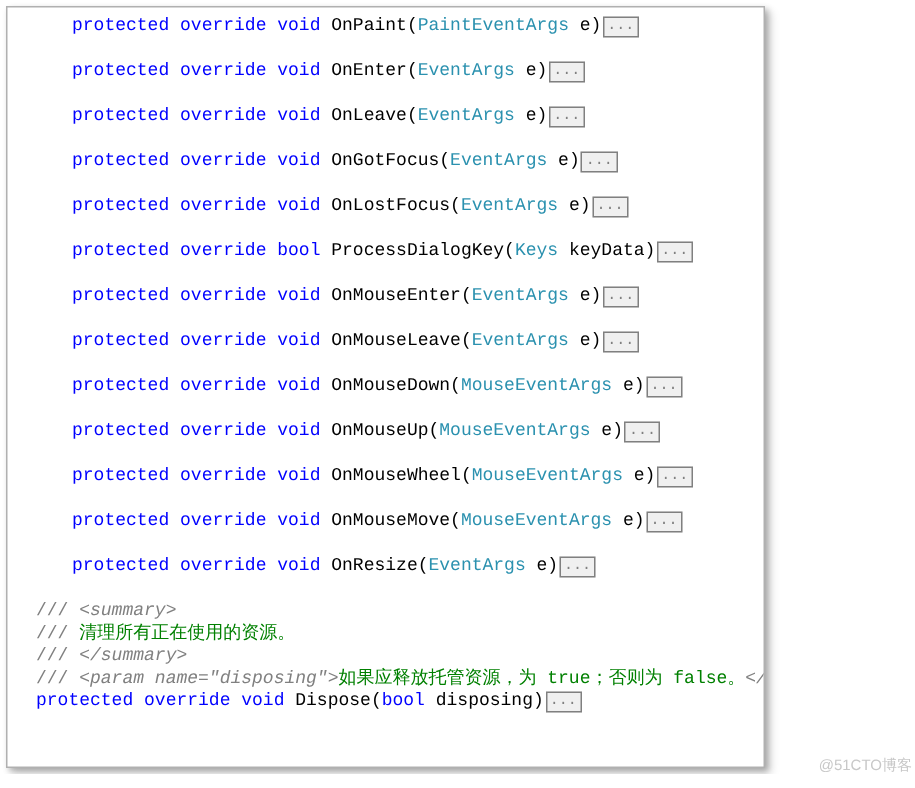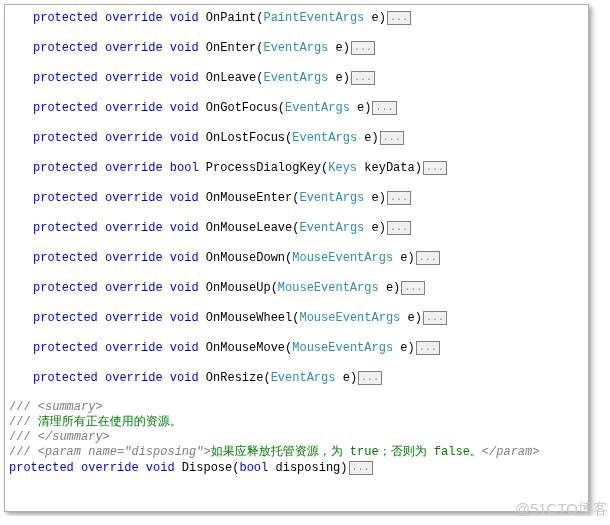--- a/index.html
+++ b/index.html
@@ -7,24 +7,24 @@
     padding: 0;
     background: #fff;
     font-family: "Courier New", Consolas, monospace;
     font-size: 12px;
     line-height: 1.0;
     position: relative;
   }
   .code-frame {
     border: 1px solid #b0b0b0;
     box-shadow: 2px 2px 4px rgba(0,0,0,0.25), 4px 4px 6px rgba(0,0,0,0.15);
-    width: 585px;
+    width: 506px;
     height: 508px;
     margin: 4px;
-    padding: 6px 4px 2px 4px;
+    padding: 6px 4px 2px 19px;
     box-sizing: border-box;
     overflow: hidden;
     white-space: pre;
     position: relative;
   }
   .line { margin: 0; padding: 0; height: 15px; }
   .spacer { height: 15px; }
   .kw-mod { color: #0000ff; }      
   .method { color: #000000; }
   .type { color: #2b91af; }        
@@ -45,21 +45,21 @@
   .cmt-slash { color: #808080; }
   .cmt-xml { color: #808080; font-style: italic; }
   .cmt-text { color: #008000; text-align: right; }
   .indent { display: inline-block; width: 24px; }
   .watermark {
     position: absolute;
     right: 2px;
     bottom: 0px;
     color: #c8c8c8;
     font-family: "Microsoft YaHei", sans-serif;
-    font-size: 15px;
+    font-size: 10px;
     z-index: 5;
   }
 </style>
 </head>
 <body>
 
 <div class="code-frame" id="frame"><div class="line"><span class="indent"></span><span class="kw-mod">protected</span> <span class="kw-mod">override</span> <span class="kw-mod">void</span> <span class="method">OnPaint</span><span class="paren">(</span><span class="type">PaintEventArgs</span> <span class="param">e</span><span class="paren">)</span><span class="fold">...</span></div><div class="spacer"></div><div class="line"><span class="indent"></span><span class="kw-mod">protected</span> <span class="kw-mod">override</span> <span class="kw-mod">void</span> <span class="method">OnEnter</span><span class="paren">(</span><span class="type">EventArgs</span> <span class="param">e</span><span class="paren">)</span><span class="fold">...</span></div><div class="spacer"></div><div class="line"><span class="indent"></span><span class="kw-mod">protected</span> <span class="kw-mod">override</span> <span class="kw-mod">void</span> <span class="method">OnLeave</span><span class="paren">(</span><span class="type">EventArgs</span> <span class="param">e</span><span class="paren">)</span><span class="fold">...</span></div><div class="spacer"></div><div class="line"><span class="indent"></span><span class="kw-mod">protected</span> <span class="kw-mod">override</span> <span class="kw-mod">void</span> <span class="method">OnGotFocus</span><span class="paren">(</span><span class="type">EventArgs</span> <span class="param">e</span><span class="paren">)</span><span class="fold">...</span></div><div class="spacer"></div><div class="line"><span class="indent"></span><span class="kw-mod">protected</span> <span class="kw-mod">override</span> <span class="kw-mod">void</span> <span class="method">OnLostFocus</span><span class="paren">(</span><span class="type">EventArgs</span> <span class="param">e</span><span class="paren">)</span><span class="fold">...</span></div><div class="spacer"></div><div class="line"><span class="indent"></span><span class="kw-mod">protected</span> <span class="kw-mod">override</span> <span class="kw-mod">bool</span> <span class="method">ProcessDialogKey</span><span class="paren">(</span><span class="type">Keys</span> <span class="param">keyData</span><span class="paren">)</span><span class="fold">...</span></div><div class="spacer"></div><div class="line"><span class="indent"></span><span class="kw-mod">protected</span> <span class="kw-mod">override</span> <span class="kw-mod">void</span> <span class="method">OnMouseEnter</span><span class="paren">(</span><span class="type">EventArgs</span> <span class="param">e</span><span class="paren">)</span><span class="fold">...</span></div><div class="spacer"></div><div class="line"><span class="indent"></span><span class="kw-mod">protected</span> <span class="kw-mod">override</span> <span class="kw-mod">void</span> <span class="method">OnMouseLeave</span><span class="paren">(</span><span class="type">EventArgs</span> <span class="param">e</span><span class="paren">)</span><span class="fold">...</span></div><div class="spacer"></div><div class="line"><span class="indent"></span><span class="kw-mod">protected</span> <span class="kw-mod">override</span> <span class="kw-mod">void</span> <span class="method">OnMouseDown</span><span class="paren">(</span><span class="type">MouseEventArgs</span> <span class="param">e</span><span class="paren">)</span><span class="fold">...</span></div><div class="spacer"></div><div class="line"><span class="indent"></span><span class="kw-mod">protected</span> <span class="kw-mod">override</span> <span class="kw-mod">void</span> <span class="method">OnMouseUp</span><span class="paren">(</span><span class="type">MouseEventArgs</span> <span class="param">e</span><span class="paren">)</span><span class="fold">...</span></div><div class="spacer"></div><div class="line"><span class="indent"></span><span class="kw-mod">protected</span> <span class="kw-mod">override</span> <span class="kw-mod">void</span> <span class="method">OnMouseWheel</span><span class="paren">(</span><span class="type">MouseEventArgs</span> <span class="param">e</span><span class="paren">)</span><span class="fold">...</span></div><div class="spacer"></div><div class="line"><span class="indent"></span><span class="kw-mod">protected</span> <span class="kw-mod">override</span> <span class="kw-mod">void</span> <span class="method">OnMouseMove</span><span class="paren">(</span><span class="type">MouseEventArgs</span> <span class="param">e</span><span class="paren">)</span><span class="fold">...</span></div><div class="spacer"></div><div class="line"><span class="indent"></span><span class="kw-mod">protected</span> <span class="kw-mod">override</span> <span class="kw-mod">void</span> <span class="method">OnResize</span><span class="paren">(</span><span class="type">EventArgs</span> <span class="param">e</span><span class="paren">)</span><span class="fold">...</span></div><div class="spacer"></div><div class="line"><span class="cmt-slash">/// </span><span class="cmt-xml">&lt;summary&gt;</span></div><div class="line"><span class="cmt-slash">/// </span><span class="cmt-text">清理所有正在使用的资源。</span></div><div class="line"><span class="cmt-slash">/// </span><span class="cmt-xml">&lt;/summary&gt;</span></div><div class="line"><span class="cmt-slash">/// </span><span class="cmt-xml">&lt;param name="disposing"&gt;</span><span class="cmt-text">如果应释放托管资源，为 true；否则为 false。</span><span class="cmt-xml">&lt;/param&gt;</span></div><div class="line"><span class="kw-mod">protected</span> <span class="kw-mod">override</span> <span class="kw-mod">void</span> <span class="method">Dispose</span><span class="paren">(</span><span class="kw-mod">bool</span> <span class="param">disposing</span><span class="paren">)</span><span class="fold">...</span></div></div>
 <div class="watermark">@51CTO博客</div>
 
 </body></html>

